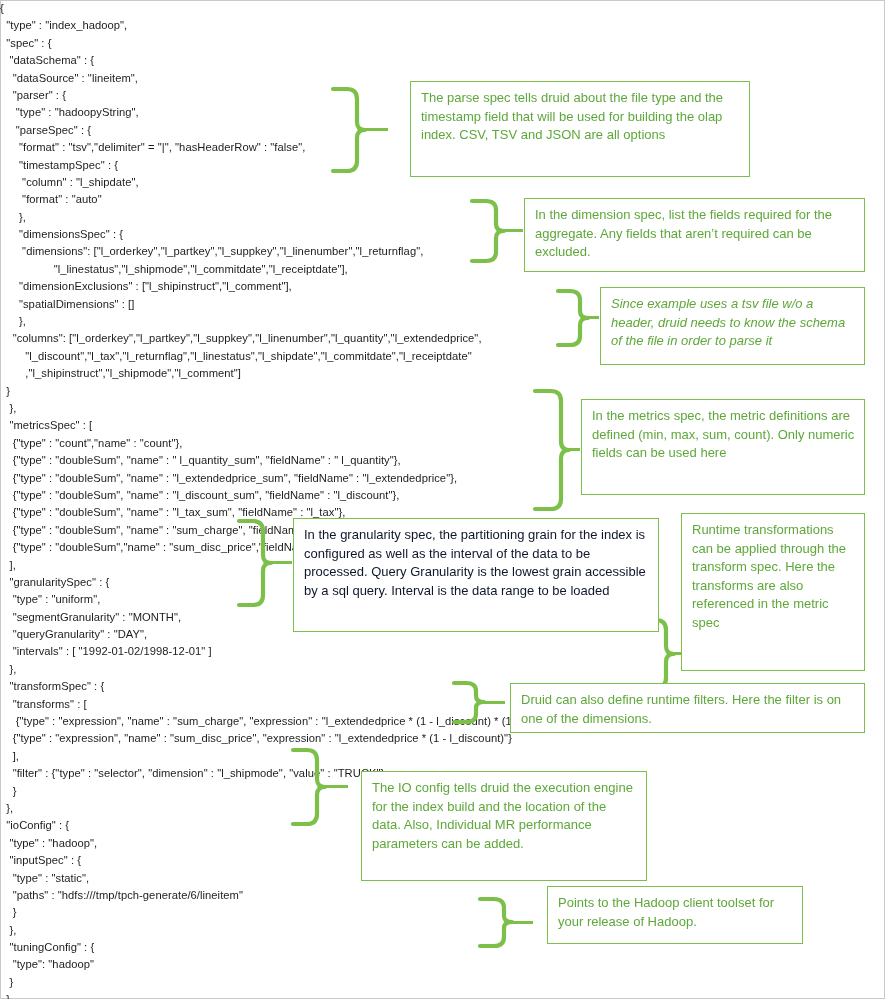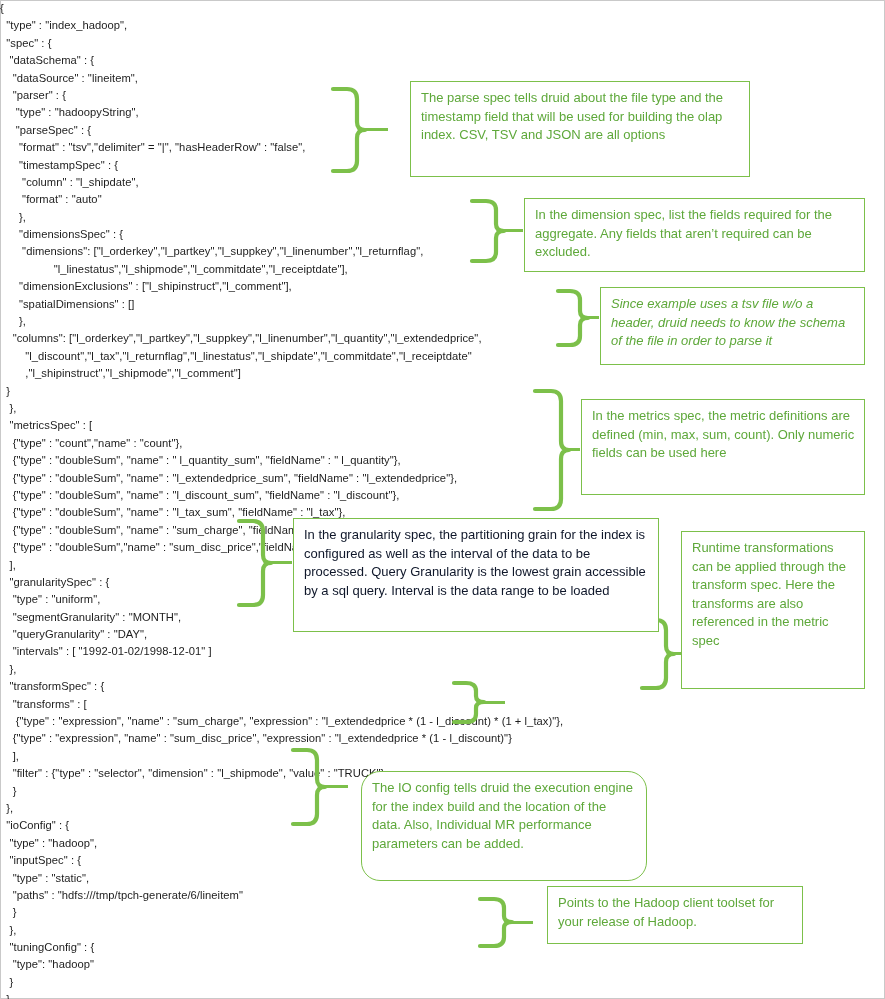--- a/index.html
+++ b/index.html
@@ -127,20 +127,21 @@
   <div class="callout" style="left: 410px; top: 81px; width: 340px; height: 96px; border-color: rgb(124, 192, 74); color: rgb(94, 168, 58);">The parse spec tells druid about the file type and the timestamp field that will be used for building the olap index. CSV, TSV and JSON are all options</div>
 
   <div class="callout" style="left: 524px; top: 198px; width: 341px; height: 74px; border-color: rgb(124, 192, 74); color: rgb(94, 168, 58);">In the dimension spec, list the fields required for the aggregate. Any fields that aren’t required can be excluded.</div>
 
   <div class="callout" style="left: 600px; top: 287px; width: 265px; height: 78px; border-color: rgb(124, 192, 74); color: rgb(94, 168, 58); font-style: italic;">Since example uses a tsv file w/o a header, druid needs to know the schema of the file in order to parse it</div>
 
   <div class="callout" style="left: 581px; top: 388px; width: 284px; height: 96px; border-color: rgb(124, 192, 74); color: rgb(94, 168, 58); margin-top: 11px;">In the metrics spec, the metric definitions are defined (min, max, sum, count). Only numeric fields can be used here</div>
 
   <div class="callout" style="left: 293px; top: 518px; width: 366px; height: 114px; border-color: rgb(124, 192, 74); color: #0f172a;">In the granularity spec, the partitioning grain for the index is configured as well as the interval of the data to be processed. Query  Granularity is the lowest grain accessible by a sql query. Interval is the data range to be loaded</div>
 
-  <div class="callout" style="left: 681px; top: 513px; width: 184px; height: 158px; border-color: rgb(124, 192, 74); color: rgb(94, 168, 58); margin-top: 18px;">Runtime transformations can be applied through the transform spec. Here the transforms are also referenced in the metric spec</div>
+  <div class="callout" style="left: 681px; top: 513px; width: 184px; height: 158px; border-color: rgb(124, 192, 74); color: rgb(94, 168, 58);">Runtime transformations can be applied through the transform spec. Here the transforms are also referenced in the metric spec</div>
 
+  <div class="callout" style="left: 510px; top: 683px; width: 355px; height: 50px; border-color: rgb(124, 192, 74); color: rgb(94, 168, 58);">Druid can also define runtime filters. Here the filter is on one of the dimensions.</div>
 
-  <div class="callout" style="left: 361px; top: 771px; width: 286px; height: 110px; border-color: rgb(124, 192, 74); color: rgb(94, 168, 58); border-radius: 19px;">The IO config tells druid the execution engine for the index build and the location of the data. Also, Individual MR performance parameters can be added.</div>
+  <div class="callout" style="left: 361px; top: 771px; width: 286px; height: 110px; border-color: rgb(124, 192, 74); color: rgb(94, 168, 58);">The IO config tells druid the execution engine for the index build and the location of the data. Also, Individual MR performance parameters can be added.</div>
 
   <div class="callout" style="left: 547px; top: 886px; width: 256px; height: 58px; border-color: rgb(124, 192, 74); color: rgb(94, 168, 58);">Points to the Hadoop client toolset for your release of Hadoop.</div>
 
 </div>
 
 </body></html>

